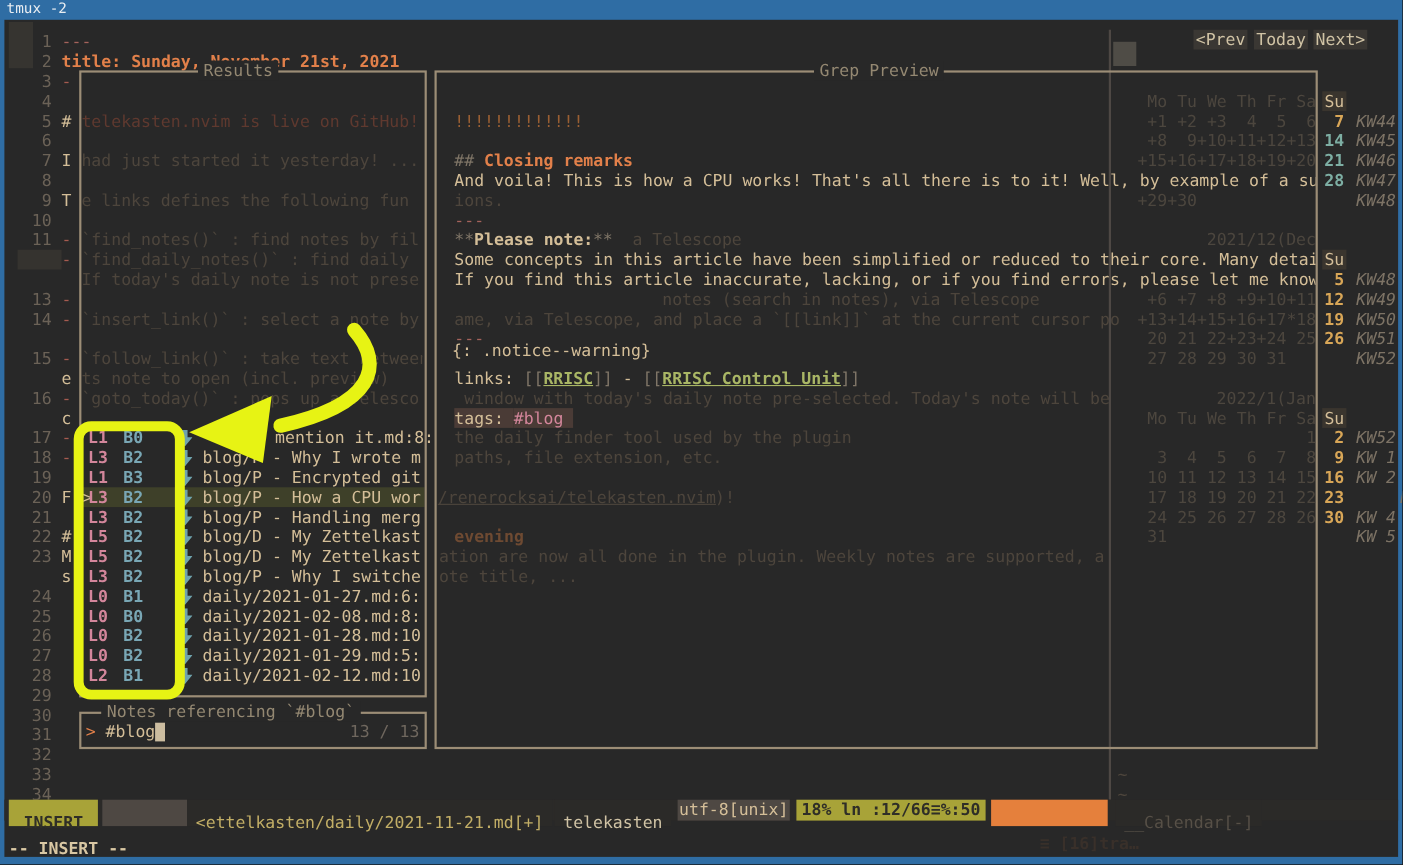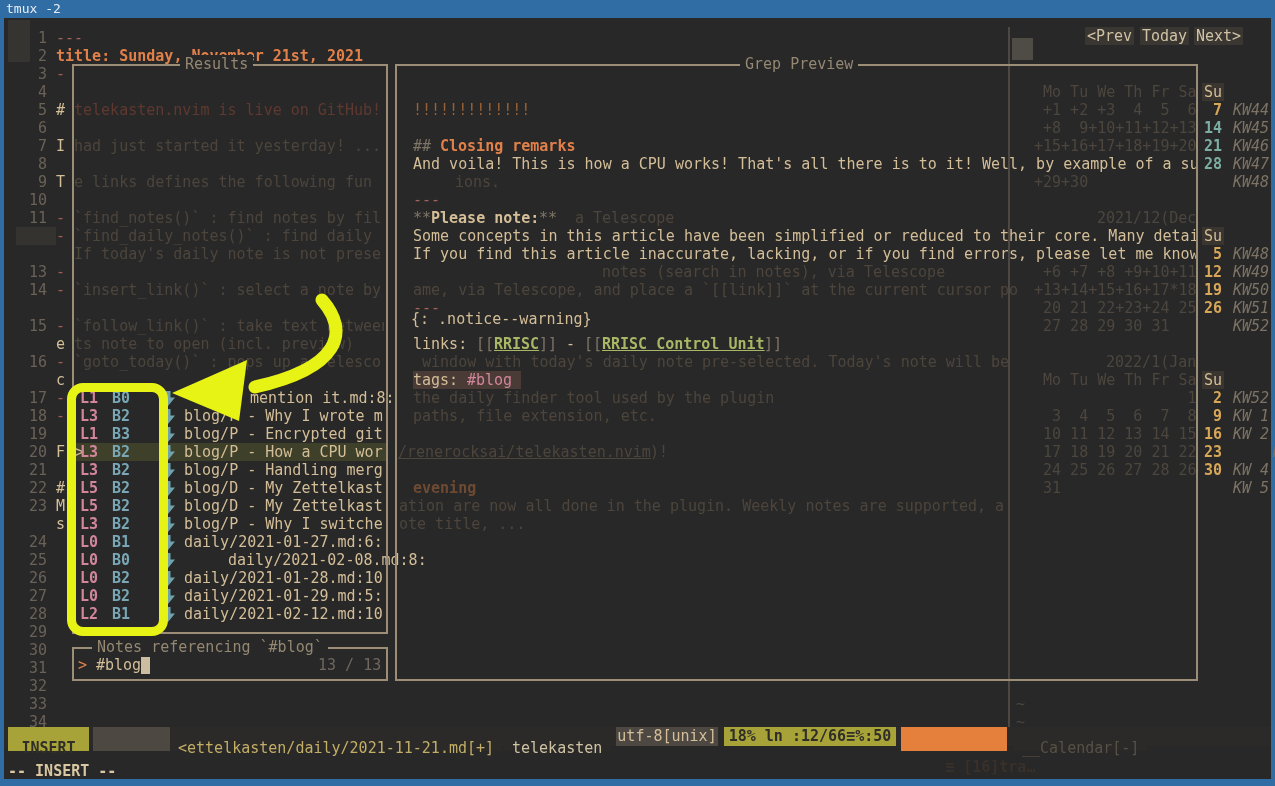--- a/index.html
+++ b/index.html
@@ -96,21 +96,21 @@
       <div class="run" style="left: 56px; top: 389px; color: rgb(166, 91, 80);">-</div>
       <div class="run" style="left: 56px; top: 407px; color: rgb(166, 91, 80);">-</div>
       <div class="run" style="left: 56px; top: 443px; color: rgb(212, 190, 152);">F</div>
       <div class="run" style="left: 56px; top: 479px; color: rgb(212, 190, 152);">#</div>
       <div class="run" style="left: 56px; top: 497px; color: rgb(212, 190, 152);">M</div>
       <div class="run" style="left: 56px; top: 515px; color: rgb(212, 190, 152);">s</div>
       <div class="run" style="left: 413px; top: 101px; color: rgb(154, 95, 51);">!!!!!!!!!!!!!</div>
       <div class="run" style="left: 413px; top: 137px; color: rgb(127, 117, 103);">## </div>
       <div class="run b" style="left: 440px; top: 137px; color: rgb(226, 128, 74);">Closing remarks</div>
       <div class="run" style="left: 413px; top: 155px; color: rgb(212, 190, 152); max-width: 783px; overflow: hidden;">And voila! This is how a CPU works! That's all there is to it! Well, by example of a sup</div>
-      <div class="run" style="left: 413px; top: 173px; color: rgb(77, 69, 60); margin-left: 42px;">ions.</div>
+      <div class="run" style="left: 413px; top: 173px; color: rgb(77, 69, 60);">ions.</div>
       <div class="run" style="left: 413px; top: 191px; color: rgb(165, 99, 92);">---</div>
       <div class="run" style="left: 413px; top: 209px; color: rgb(127, 117, 103);">**</div>
       <div class="run b" style="left: 431px; top: 209px; color: rgb(212, 190, 152);">Please note:</div>
       <div class="run" style="left: 539px; top: 209px; color: rgb(127, 117, 103);">**</div>
       <div class="run" style="left: 575px; top: 209px; color: rgb(77, 69, 60);">a Telescope</div>
       <div class="run" style="left: 413px; top: 227px; color: rgb(212, 190, 152); max-width: 783px; overflow: hidden;">Some concepts in this article have been simplified or reduced to their core. Many detail</div>
       <div class="run" style="left: 413px; top: 245px; color: rgb(212, 190, 152); max-width: 783px; overflow: hidden;">If you find this article inaccurate, lacking, or if you find errors, please let me know</div>
       <div class="run" style="left: 411px; top: 263px; color: rgb(212, 190, 152); margin-top: 47px;">{: .notice--warning}</div>
       <div class="run" style="left: 602px; top: 263px; color: rgb(77, 69, 60);">notes (search in notes), via Telescope</div>
       <div class="run" style="left: 413px; top: 281px; color: rgb(77, 69, 60); max-width: 783px; overflow: hidden;">ame, via Telescope, and place a `[[link]]` at the current cursor po</div>
@@ -199,21 +199,21 @@
       <div class="run" style="left: 161px; top: 535px;"><svg width="14" height="15" viewBox="0 0 14 15">
           <path d="M4.5 0h5v6.5H14L7 15 0 6.5h4.5z" fill="#6fa3ad"></path>
         </svg></div>
       <div class="run" style="left: 184px; top: 533px; color: rgb(212, 190, 152); max-width: 202px; overflow: hidden;">daily/2021-01-27.md:6:</div>
       <div class="run" style="left: 72px; top: 551px; width: 316px; height: 18px; background: transparent;"></div>
       <div class="run" style="left: 80px; top: 551px; color: rgb(211, 134, 155); font-weight: bold;">L0</div>
       <div class="run" style="left: 112px; top: 551px; color: rgb(121, 167, 181); font-weight: bold;">B0</div>
       <div class="run" style="left: 161px; top: 553px;"><svg width="14" height="15" viewBox="0 0 14 15">
           <path d="M4.5 0h5v6.5H14L7 15 0 6.5h4.5z" fill="#6fa3ad"></path>
         </svg></div>
-      <div class="run" style="left: 184px; top: 551px; color: rgb(212, 190, 152); max-width: 202px; overflow: hidden; margin-left: 44px;">daily/2021-02-08.md:8:</div>
+      <div class="run" style="left: 184px; top: 551px; color: rgb(212, 190, 152); max-width: 202px; overflow: hidden;">daily/2021-02-08.md:8:</div>
       <div class="run" style="left: 72px; top: 569px; width: 316px; height: 18px; background: transparent;"></div>
       <div class="run" style="left: 80px; top: 569px; color: rgb(211, 134, 155); font-weight: bold;">L0</div>
       <div class="run" style="left: 112px; top: 569px; color: rgb(121, 167, 181); font-weight: bold;">B2</div>
       <div class="run" style="left: 161px; top: 571px;"><svg width="14" height="15" viewBox="0 0 14 15">
           <path d="M4.5 0h5v6.5H14L7 15 0 6.5h4.5z" fill="#6fa3ad"></path>
         </svg></div>
       <div class="run" style="left: 184px; top: 569px; color: rgb(212, 190, 152); max-width: 202px; overflow: hidden;">daily/2021-01-28.md:10</div>
       <div class="run" style="left: 72px; top: 587px; width: 316px; height: 18px; background: transparent;"></div>
       <div class="run" style="left: 80px; top: 587px; color: rgb(211, 134, 155); font-weight: bold;">L0</div>
       <div class="run" style="left: 112px; top: 587px; color: rgb(121, 167, 181); font-weight: bold;">B2</div>

